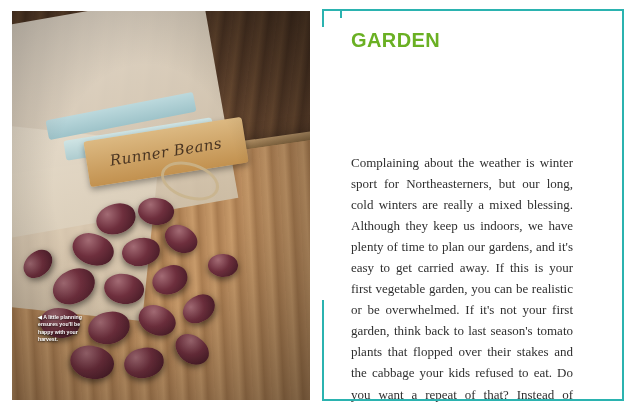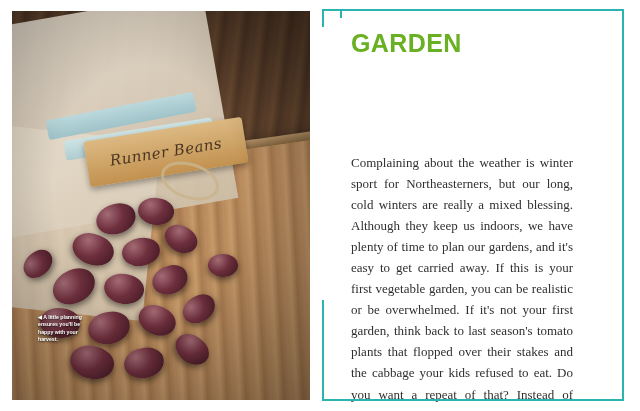--- a/index.html
+++ b/index.html
@@ -109,21 +109,21 @@
   }
 
   
   .text-page{
     position:absolute;left:322px;top:0;width:318px;height:411px;background:#ffffff;
   }
   .title{
     position:absolute;left:29px;top:30px;width:250px;
     font-family:"Liberation Sans", sans-serif;
     font-weight:700;
-    font-size:25px;
+    font-size:20px;
     line-height:1.04;
     letter-spacing:.4px;
     color:#6ab023;
     text-transform:uppercase;
   }
   .body{
     position:absolute;left:29px;top:152px;width:222px;
     font-family:"Liberation Serif", serif;
     font-size:13px;
     line-height:1.62;

